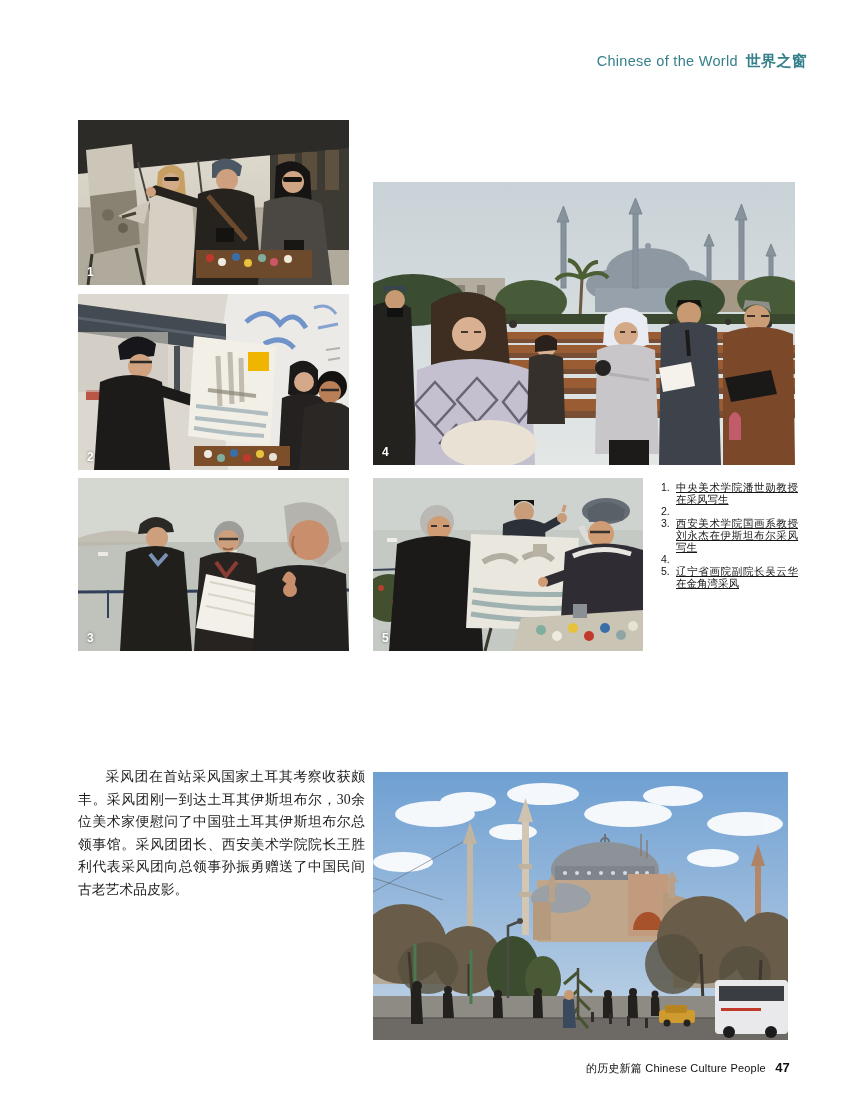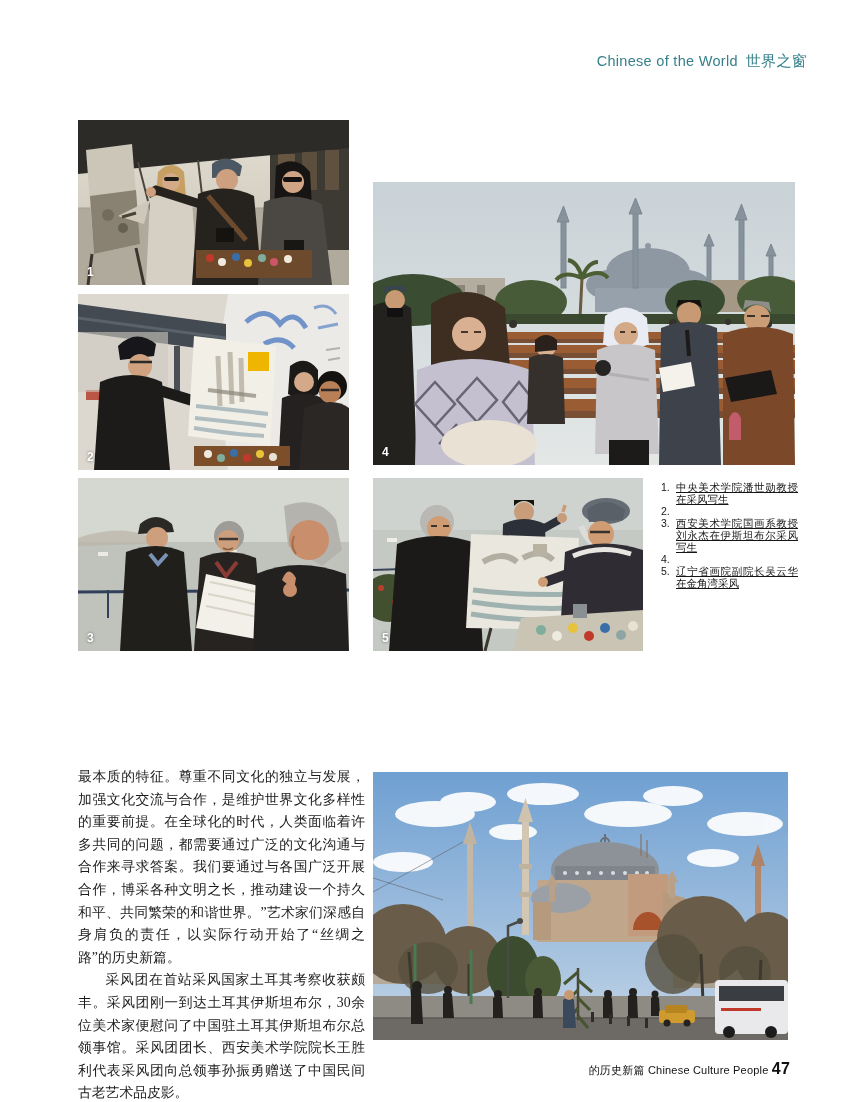--- a/index.html
+++ b/index.html
@@ -6,21 +6,21 @@
   html,body { background:#e9e9e9; }
   body { font-family:"Liberation Sans", sans-serif; }
   .page {
     position:relative; width:846px; height:1102px; margin:0 auto;
     background:#ffffff; overflow:hidden;
   }
   .header {
     position:absolute; top:52px; right:39px; text-align:right;
     font-size:14.5px; letter-spacing:0.3px; color:#35808a;
   }
-  .header .zh { margin-left:8px; font-weight:400; font-size:15px; }
+  .header .zh { margin-left:8px; font-weight:700; font-size:15px; }
   .photo {
     position:absolute; overflow:hidden; background:#d8d5cd;
   }
   .photo svg { display:block; width:100%; height:100%; }
   .badge {
     position:absolute; left:9px; bottom:7px; color:#ffffff;
     font-size:12px; font-weight:bold; line-height:1;
     text-shadow:0 0 3px rgba(0,0,0,0.55);
   }
   #photo1 { left:78px;  top:120px; width:271px; height:165px; }
@@ -40,21 +40,21 @@
     position:absolute; left:78px; top:766px; width:287px;
     font-family:"Liberation Serif", serif;
     font-size:13.8px; line-height:22.6px; color:#1c1c1c;
     text-align:justify;
   }
   .article p.indent { text-indent:2em; }
   .footer {
     position:absolute; right:56px; top:1060px;
     font-size:11px; color:#111111; letter-spacing:0.2px;
   }
-  .footer .pgnum { font-weight:bold; font-size:16px; }
+  .footer .pgnum { font-weight:bold; margin-left:6px; font-size:13px; }
 </style>
 </head>
 <body>
 
 <div class="page">
 
   <div class="header">
     <span class="en">Chinese of the World</span><span class="zh">世界之窗</span>
   </div>
 
@@ -382,21 +382,20 @@
     <div class="caption-item">
       <span class="num">4.</span>
     </div>
     <div class="caption-item">
       <span class="num">5.</span>
       <span class="txt">辽宁省画院副院长吴云华在金角湾采风</span>
     </div>
   </div>
 
   <div class="article">
-    <p>最本质的特征。尊重不同文化的独立与发展，加强文化交流与合作，是维护世界文化多样性的重要前提。在全球化的时代，人类面临着许多共同的问题，都需要通过广泛的文化沟通与合作来寻求答案。我们要通过与各国广泛开展合作，博采各种文明之长，推动建设一个持久和平、共同繁荣的和谐世界。”艺术家们深感自身肩负的责任，以实际行动开始了“丝绸之路”的历史新篇。</p>
     <p class="indent">采风团在首站采风国家土耳其考察收获颇丰。采风团刚一到达土耳其伊斯坦布尔，30余位美术家便慰问了中国驻土耳其伊斯坦布尔总领事馆。采风团团长、西安美术学院院长王胜利代表采风团向总领事孙振勇赠送了中国民间古老艺术品皮影。</p>
   </div>
 
   <div class="photo" id="photo6">
     <svg viewBox="0 0 415 268" preserveAspectRatio="none">
       <defs>
         <linearGradient id="p6sky" x1="0" y1="0" x2="0" y2="1">
           <stop offset="0" stop-color="#6fa0d2"></stop>
             <stop offset="0.7" stop-color="#a9c4e0"></stop>
             <stop offset="1" stop-color="#c4d5e6"></stop>

